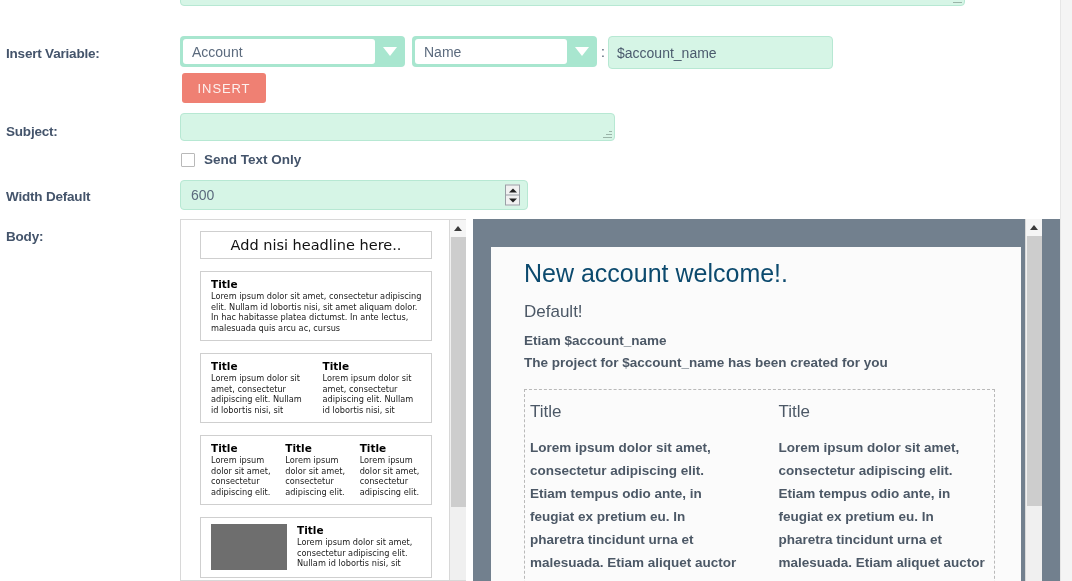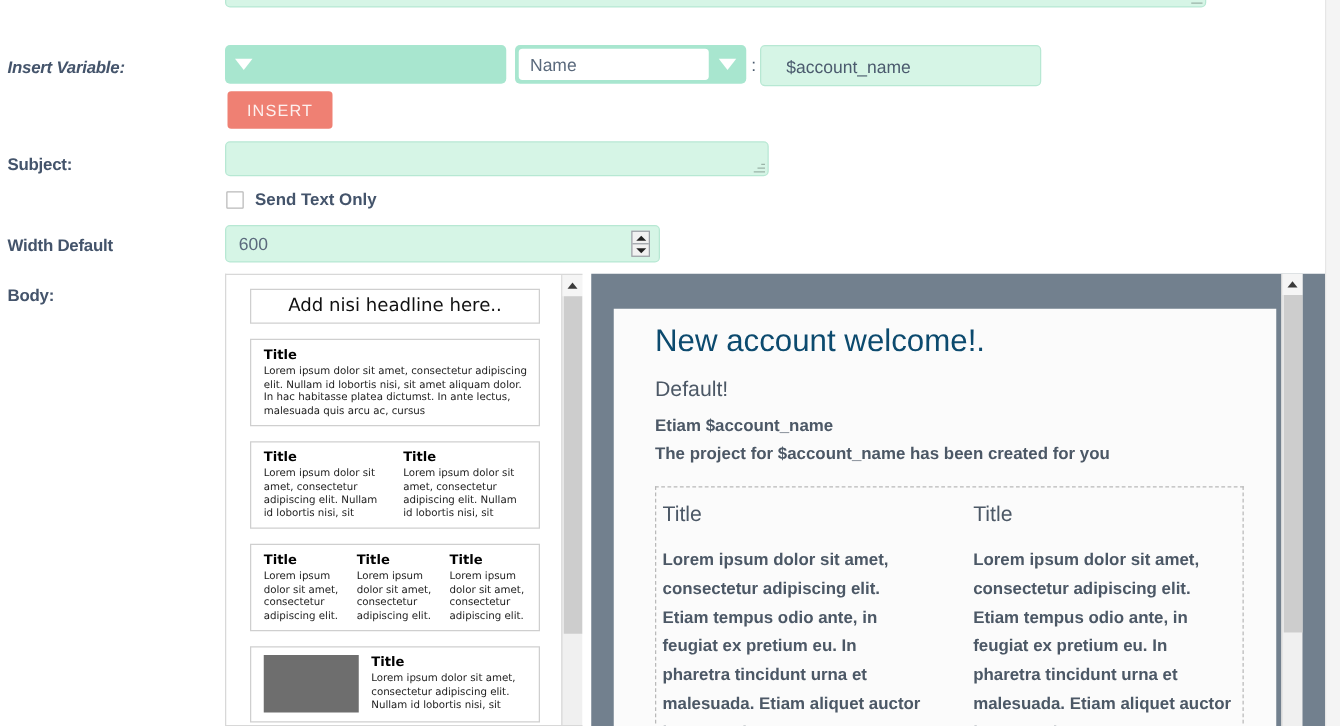--- a/index.html
+++ b/index.html
@@ -87,21 +87,21 @@
   .colon {
     position: absolute;
     font-size: 14px;
     color: #4b5b6e;
   }
 
   .varbox {
     position: absolute;
     display: flex;
     align-items: center;
-    padding-left: 20px;
+    padding-left: 8px;
     font-size: 14px;
   }
 
   .insert-btn {
     position: absolute;
     background: #ef8073;
     color: #fdf0ee;
     border: none;
     border-radius: 3px;
     font-size: 13px;
@@ -352,23 +352,24 @@
 <body>
 
 <div class="page">
 
   <div class="top-cut mint-field">
     <div class="resize-grip" style="right:2px; bottom:2px;">
       <i style="bottom:0; width:9px;"></i>
     </div>
   </div>
 
-  <div class="label" style="top:46px;font-style:italic;">Insert Variable:</div>
+  <div class="label" style="top:46px;">Insert Variable:</div>
 
   <div class="select-shell" style="left:180px; top:36px; width:225px; height:31px;">
+    <span class="select-text">Account</span>
     <span class="select-arrow">
         <span class="tri-down"></span>
       </span>
   </div>
 
   <div class="select-shell" style="left:412px; top:36px; width:185px; height:31px;">
     <span class="select-text">Name</span>
     <span class="select-arrow">
         <span class="tri-down"></span>
       </span>

